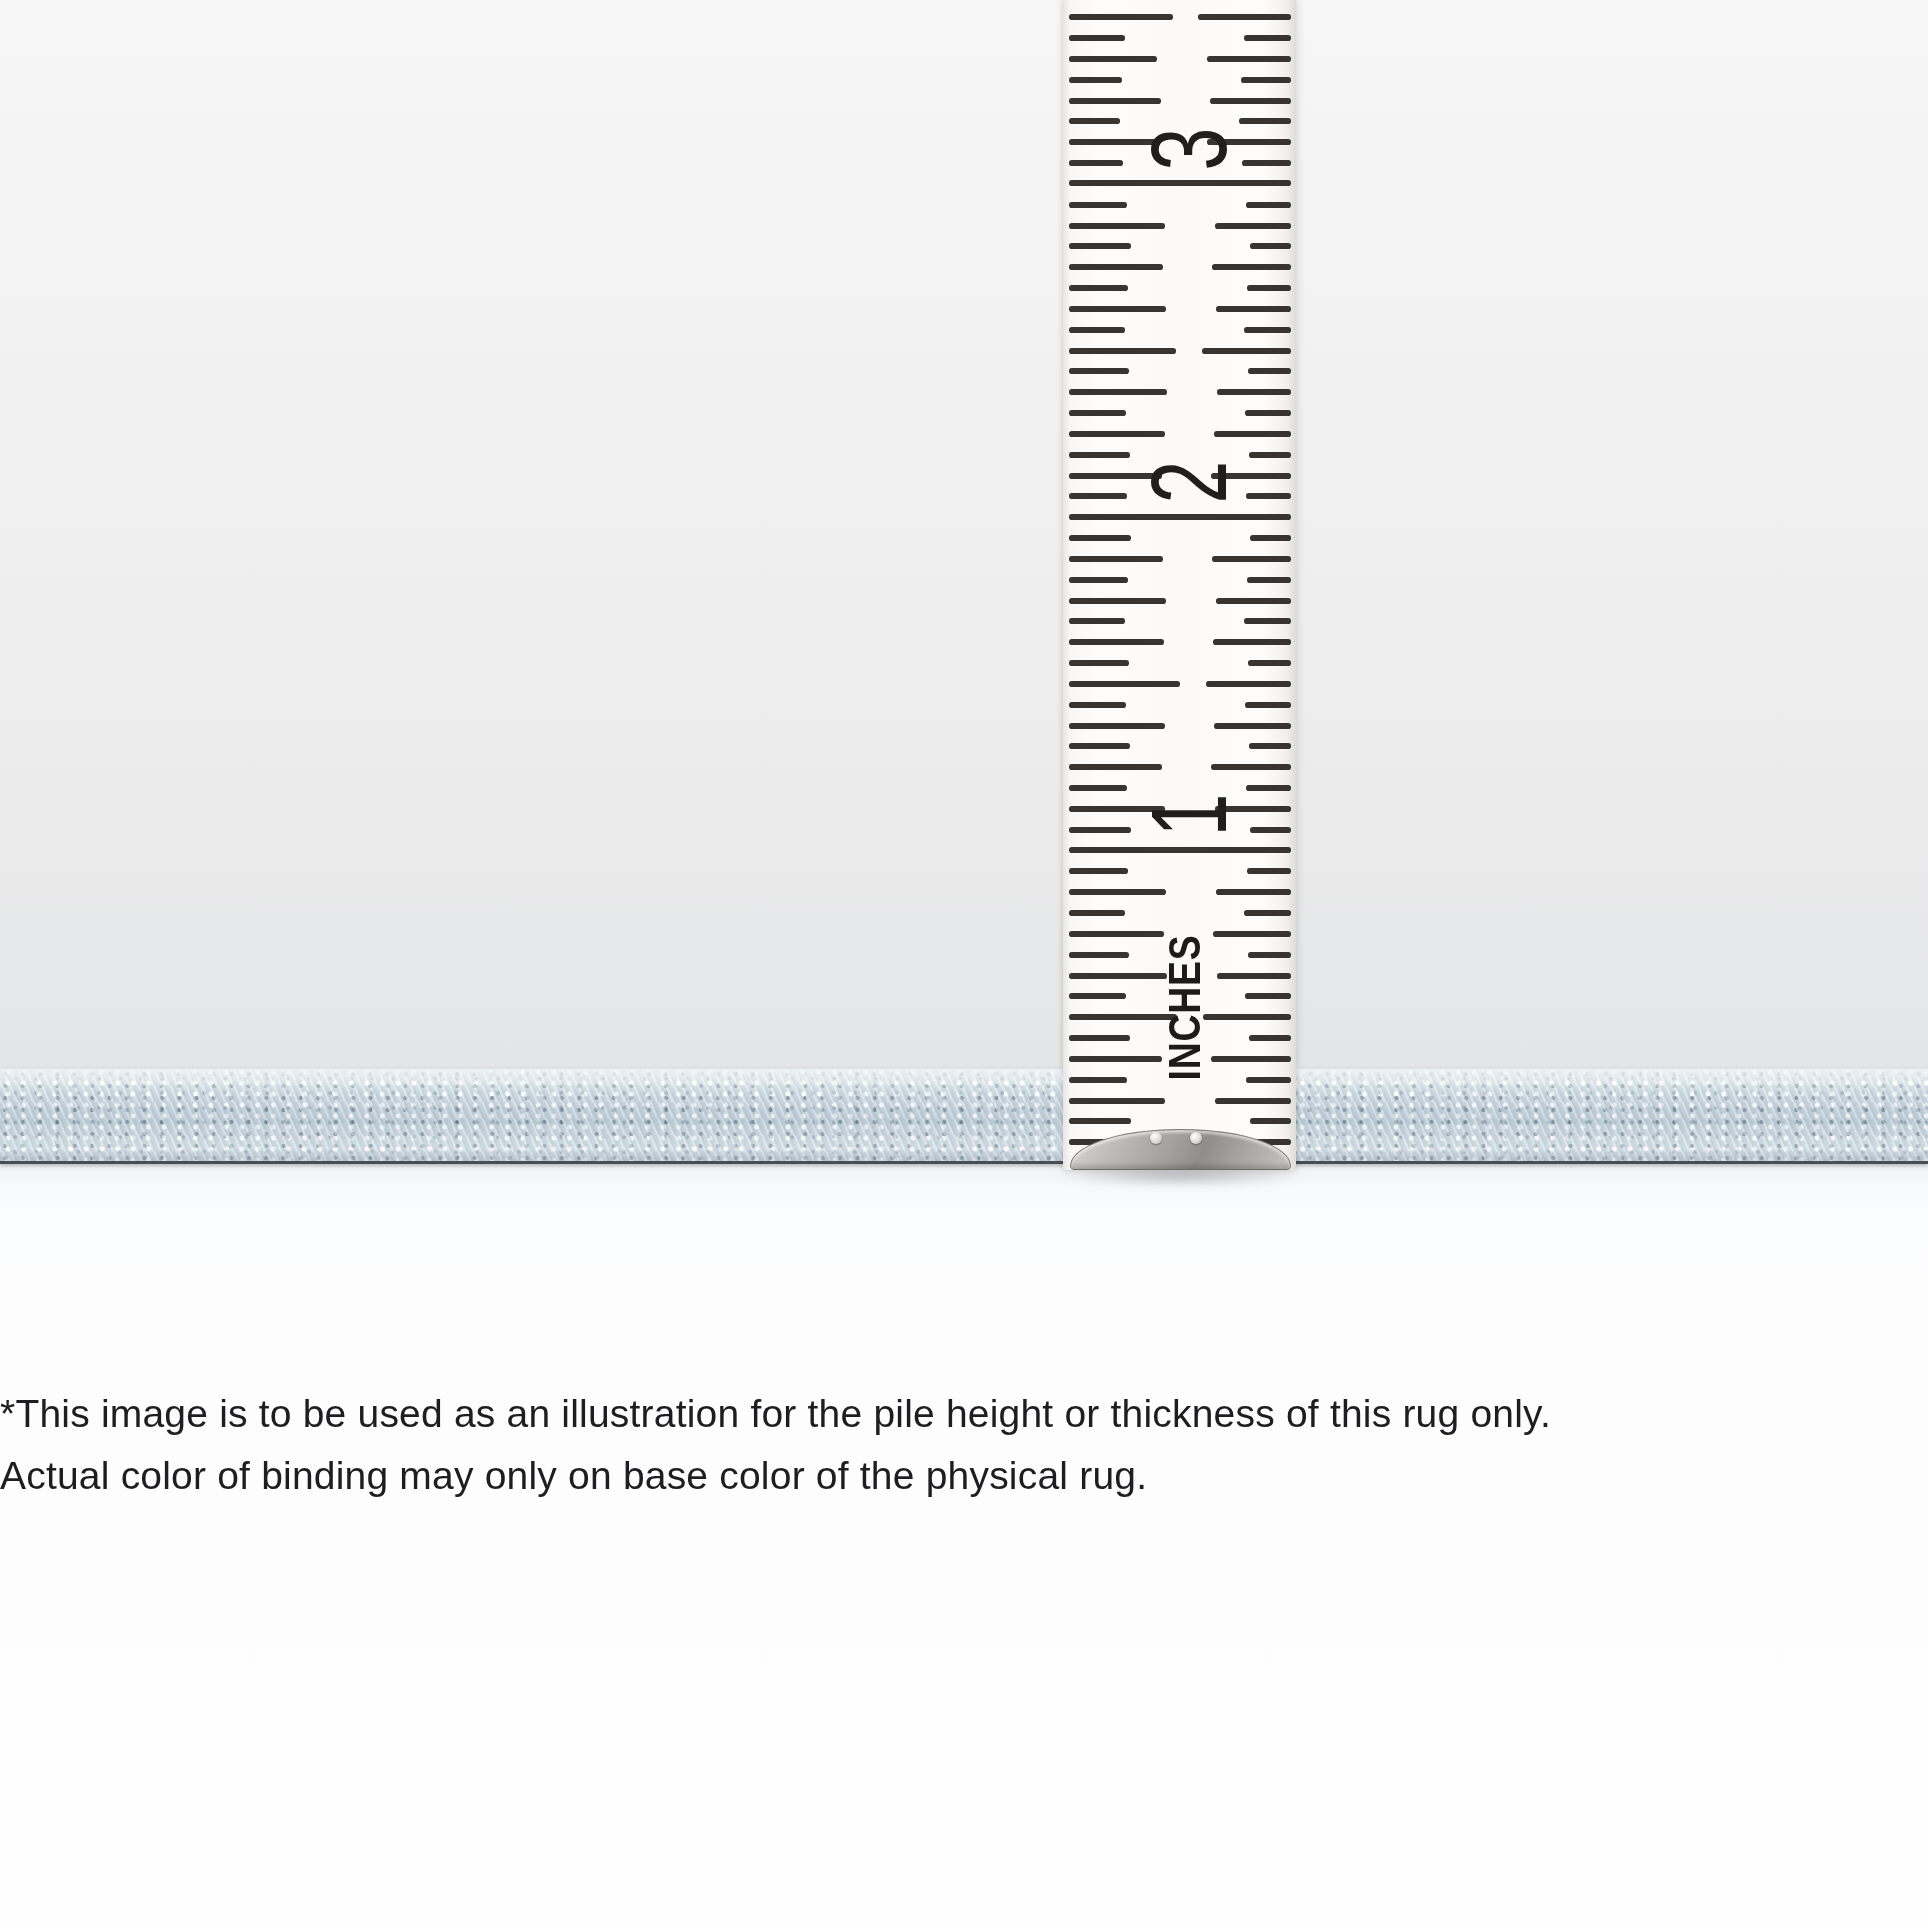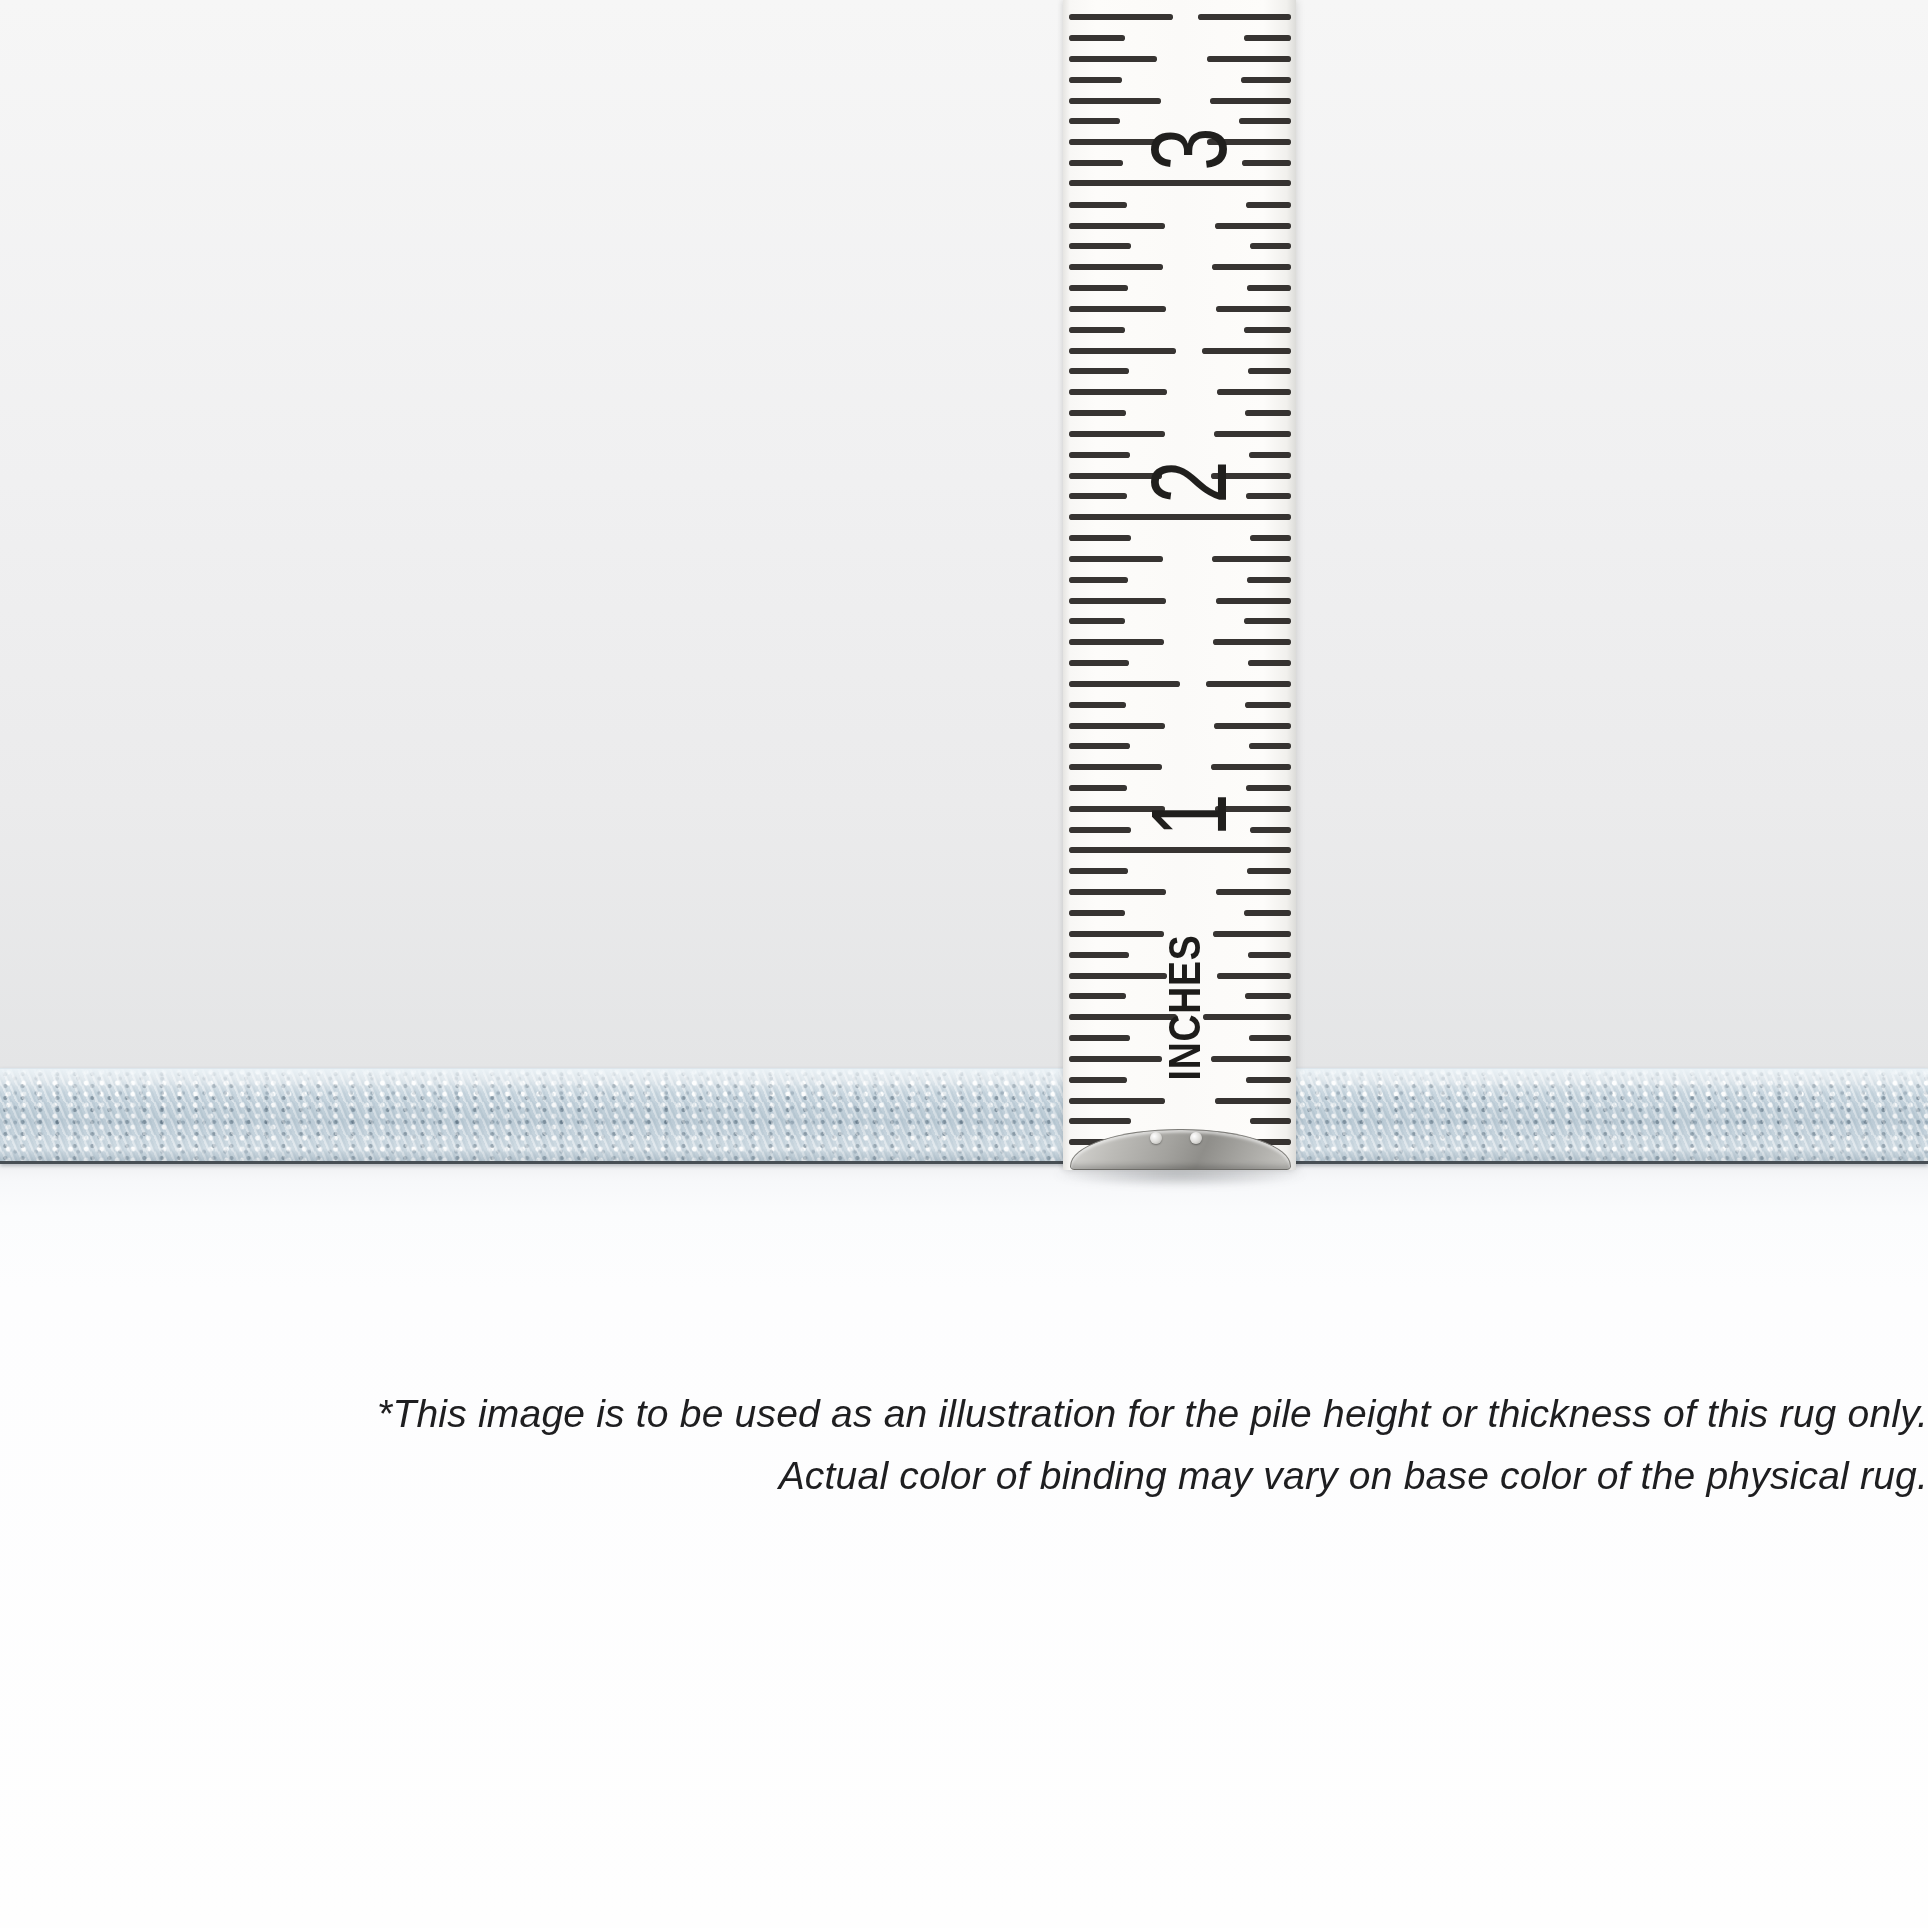--- a/index.html
+++ b/index.html
@@ -163,27 +163,26 @@
       rgba(40,45,50,0) 72%);
     filter: blur(3.7px);
     z-index: 2;
   }
 
   
   .caption {
     position: absolute;
     left: 0; top: 1383px;
     width: 100%;
-    text-align: right;
+    text-align: left;
     color: var(--caption-text, #1e1e20);
     font-size: 39px;
     line-height: 62px;
     letter-spacing: 0.2px;
     z-index: 4;
-    font-style: italic;
   }
   .caption p { margin: 0; }
 </style>
 </head>
 <body>
 
 <div class="scene">
 
   <div class="wall"></div>
   <div class="floor"></div>
@@ -318,17 +317,17 @@
     </div>
 
     <div class="metal-tip">
       <div class="rivet rivet-1"></div>
       <div class="rivet rivet-2"></div>
     </div>
   </div>
 
   <div class="caption">
     <p>*This image is to be used as an illustration for the pile height or thickness of this rug only.</p>
-    <p>Actual color of binding may vary on base color of the physical rug.</p>
+    <p>Actual color of binding may only on base color of the physical rug.</p>
   </div>
 
 </div>
 
 
 </body></html>

